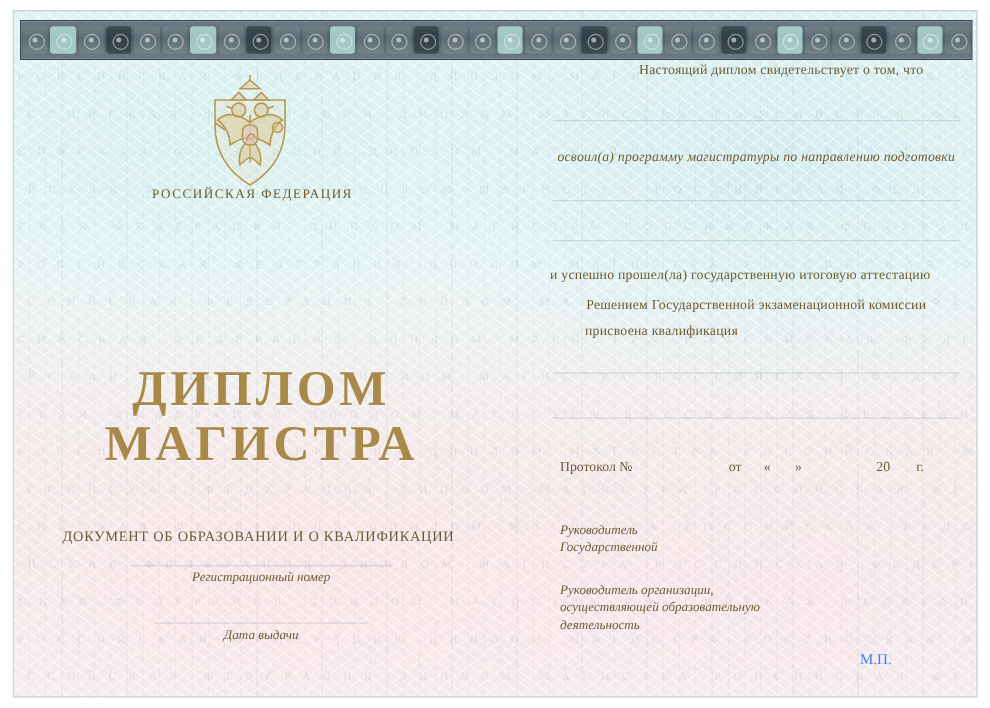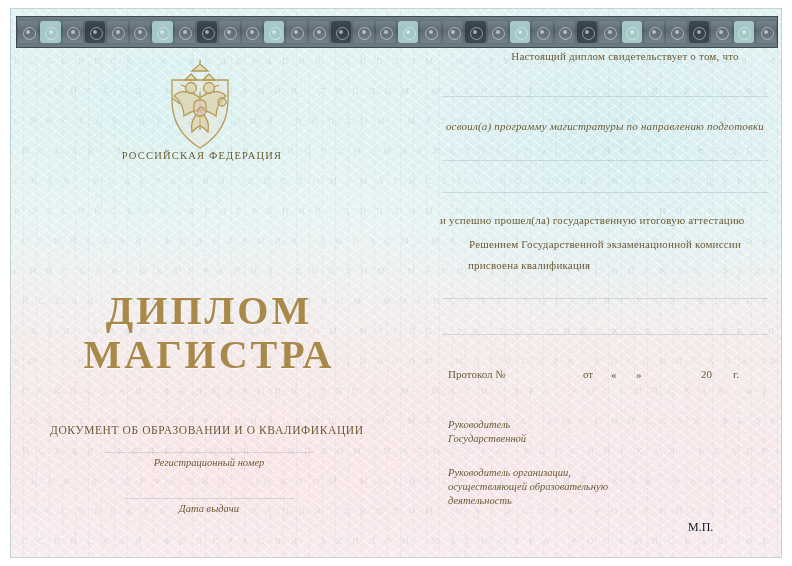--- a/index.html
+++ b/index.html
@@ -220,21 +220,21 @@
     color: #6b5a33;
   }
   .sb-chair { left: 448px; top: 418px; width: 260px; }
   .sb-head  { left: 448px; top: 466px; width: 270px; }
 
   .mp {
     position: absolute;
     left: 688px;
     top: 520px;
     font-size: 12px;
-    color: #0f172a;
+    color: #3b82f6;
   }
 
   
   .fill-line {
     position: absolute;
     height: 0;
     border-bottom: 1px solid rgba(140,160,165,0.30);
   }
 </style>
 </head>

